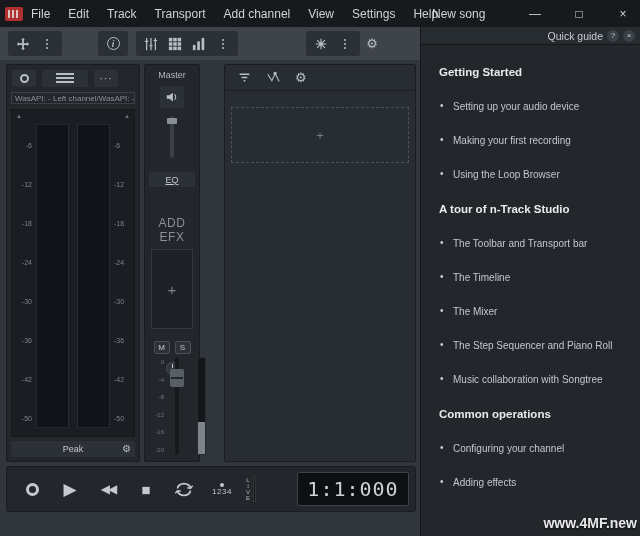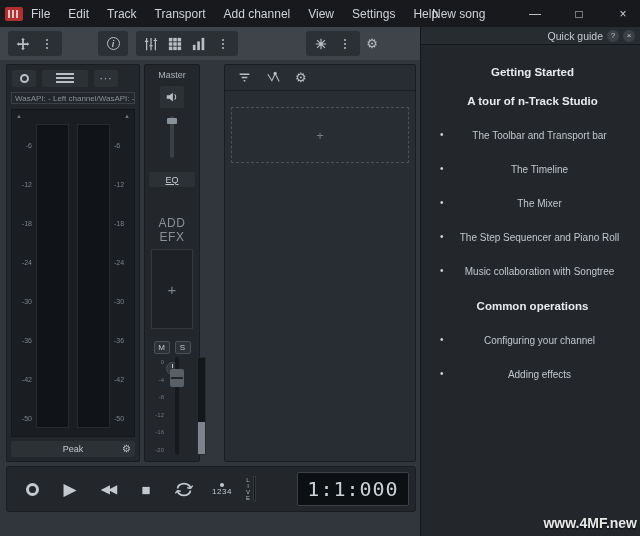--- a/index.html
+++ b/index.html
@@ -106,21 +106,21 @@
   .time-display { margin-left:auto; width:112px; height:34px; background:#0d1013; border:1px solid #3c4247; border-radius:2px;
     display:flex; align-items:center; justify-content:center; font-family:"DejaVu Sans Mono", monospace;
     font-size:20px; color:#ccd3d8; letter-spacing:1px; }
 
   
   .quick-guide { position:absolute; left:420px; top:27px; width:220px; height:509px; background:#23272c; border-left:1px solid #14171a; overflow:hidden; }
   .qg-header { height:18px; background:#272c31; border-bottom:1px solid #15181b; display:flex; align-items:center; padding:0 5px; }
   .qg-title { flex:1; text-align:right; font-size:10.5px; color:#c6cbd0; padding-left:26px; }
   .circle-icon { width:12px; height:12px; border-radius:50%; background:#3a4046; color:#c6cbd0; font-size:8px;
     display:flex; align-items:center; justify-content:center; margin-left:4px; line-height:1; }
-  .qg-body { padding:4px 14px 0 18px;text-align:center; }
+  .qg-body { padding:4px 14px 0 18px; }
   .qg-body h3 { font-size:11.5px; font-weight:bold; color:#e8eaec; margin:17px 0 4px; }
   .qg-body ul { list-style:none; }
   .qg-body li { font-size:10px; color:#c2c7cc; margin:23px 0; padding-left:14px; position:relative; }
   .qg-body li::before { content:"\2022"; position:absolute; left:1px; top:-1px; color:#cfd3d7; }
 
   
   .watermark { position:absolute; right:3px; bottom:5px; font-size:14px; font-weight:bold; color:rgba(255,255,255,.9);
     text-shadow:0 1px 2px rgba(0,0,0,.8);margin-top:24px; }
 
   svg { display:block; }
@@ -367,20 +367,25 @@
   </div>
 
   <aside class="quick-guide">
     <div class="qg-header">
       <span class="qg-title">Quick guide</span>
       <span class="circle-icon">?</span>
       <span class="circle-icon">×</span>
     </div>
     <div class="qg-body">
       <h3>Getting Started</h3>
+      <ul>
+        <li>Setting up your audio device</li>
+        <li>Making your first recording</li>
+        <li>Using the Loop Browser</li>
+      </ul>
       <h3>A tour of n-Track Studio</h3>
       <ul>
         <li>The Toolbar and Transport bar</li>
         <li>The Timeline</li>
         <li>The Mixer</li>
         <li>The Step Sequencer and Piano Roll</li>
         <li>Music collaboration with Songtree</li>
       </ul>
       <h3>Common operations</h3>
       <ul>

